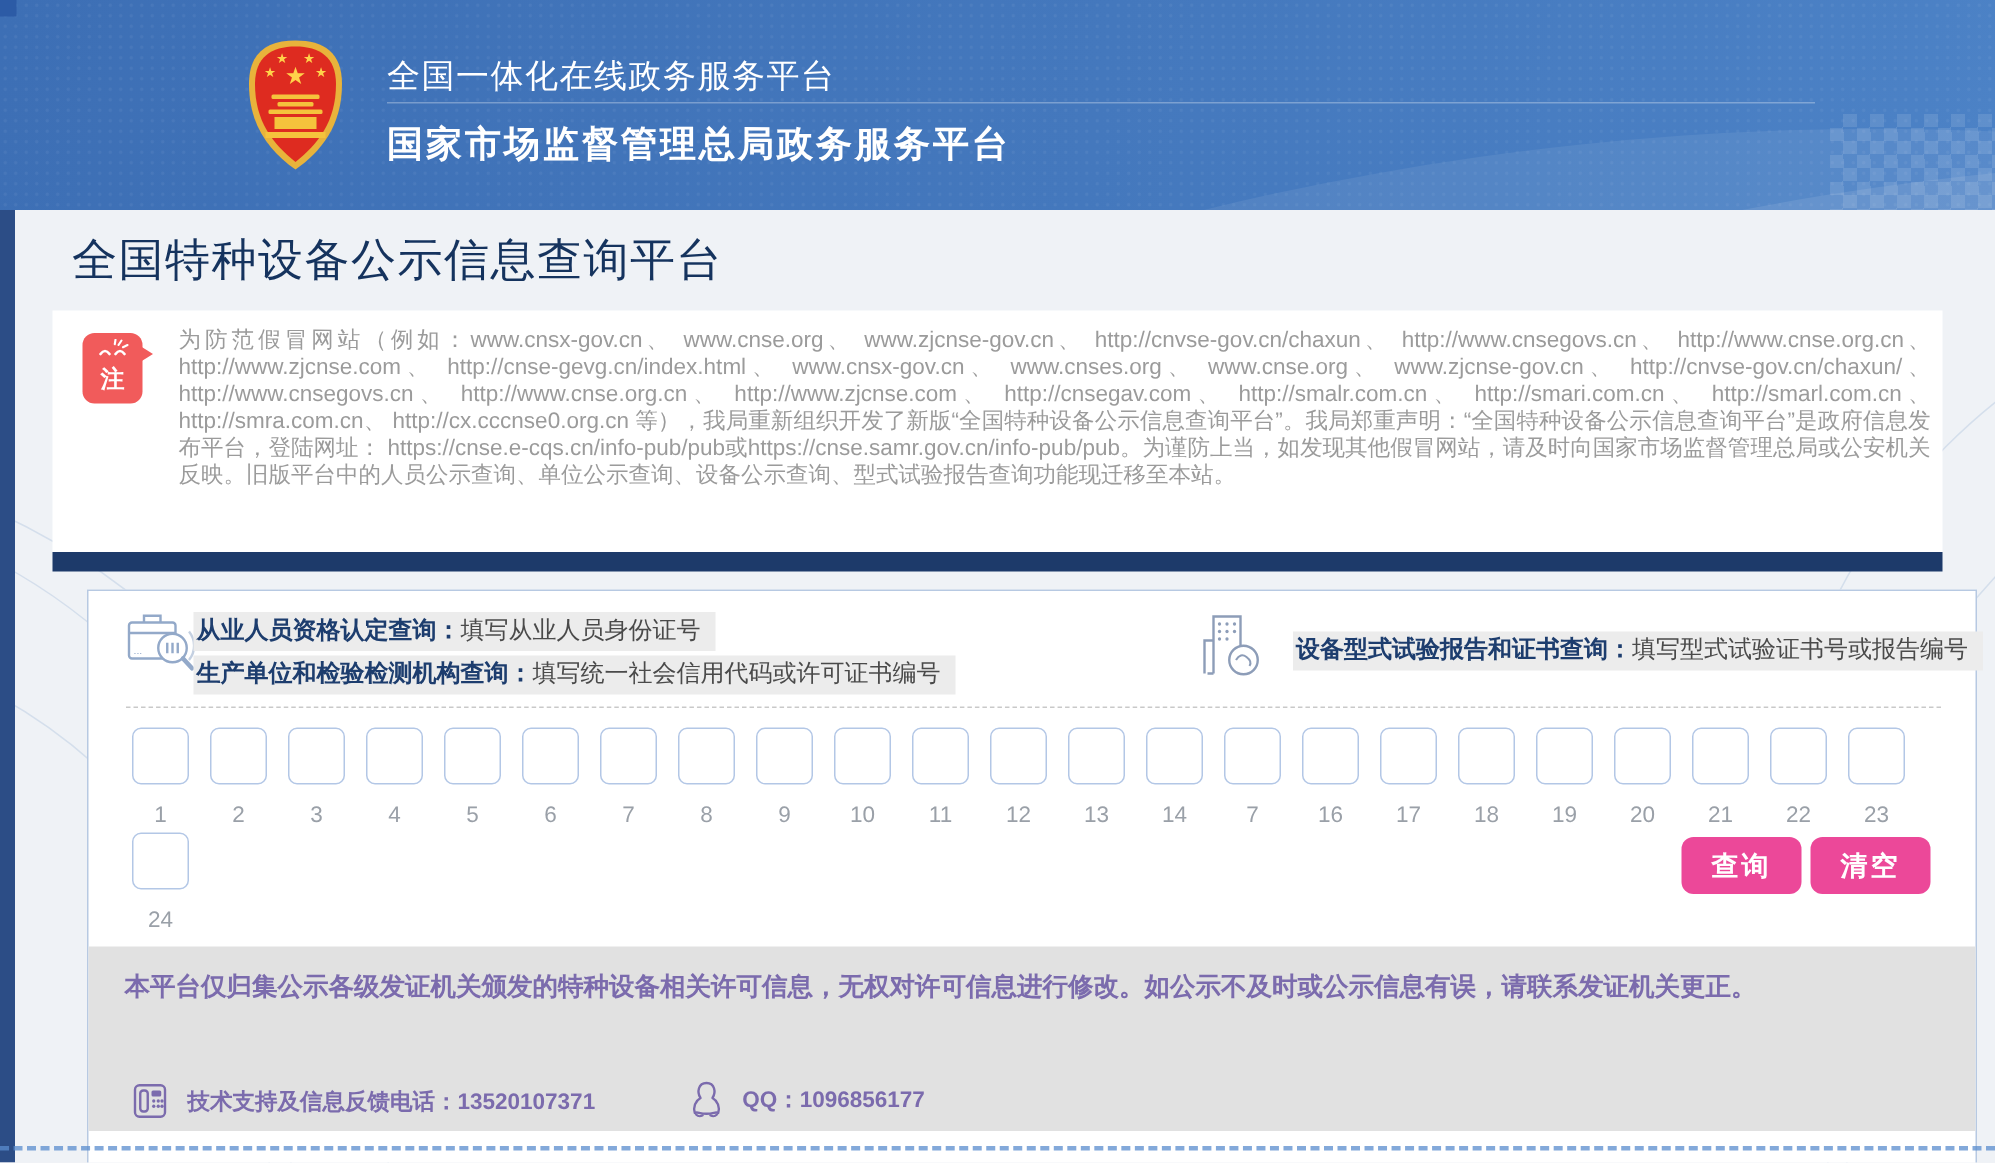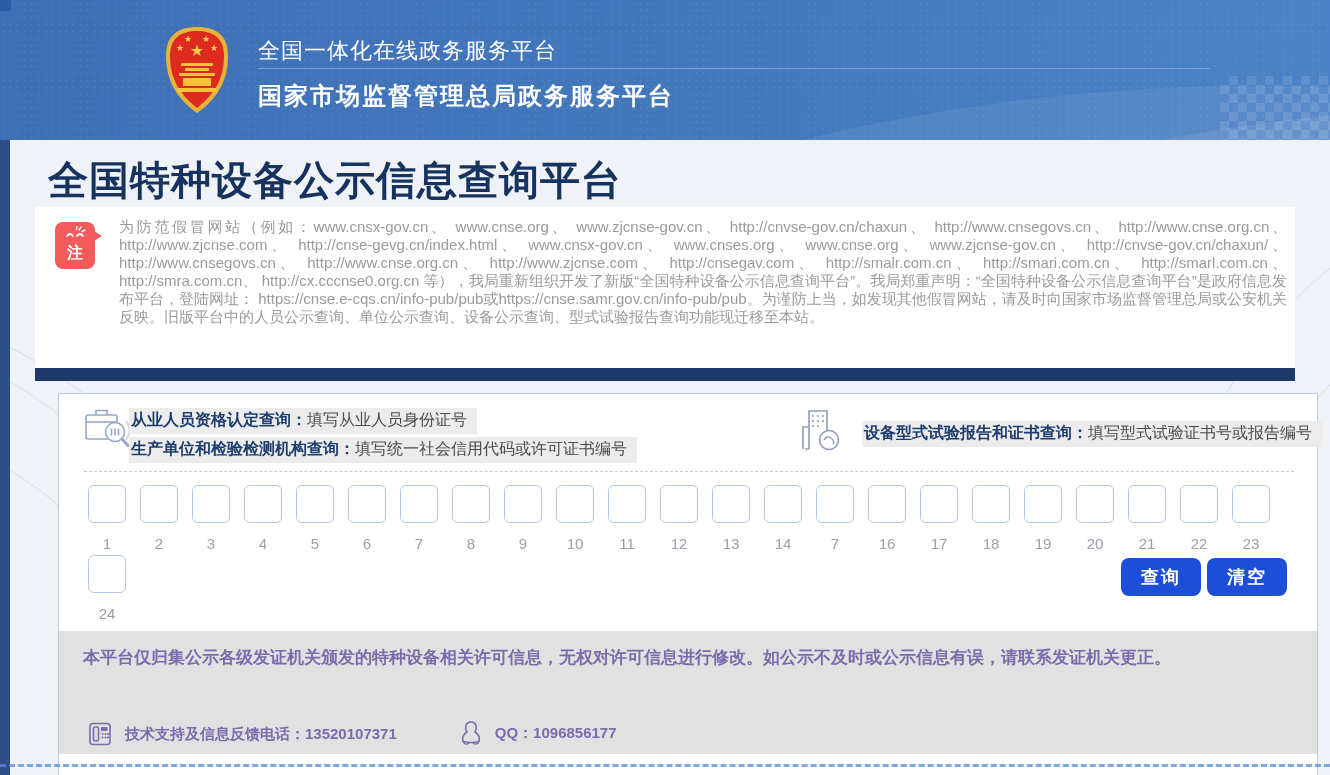--- a/index.html
+++ b/index.html
@@ -28,21 +28,21 @@
             background:repeating-conic-gradient(rgba(255,255,255,.22) 0% 25%, transparent 0% 50%);
             background-size:18px 18px; }
   .corner-square { position:absolute; left:0; top:0; width:11px; height:11px; background:#2c5ba6; }
   .emblem { position:absolute; left:163px; top:26px; width:68px; height:88px; }
   .header-text { position:absolute; left:258px; top:36px; }
   .header-subtitle { color:#fff; font-size:22px; letter-spacing:1px; }
   .header-divider { position:absolute; left:258px; top:68px; width:952px; height:1px; background:rgba(255,255,255,.30); }
   .header-title { position:absolute; left:258px; top:80px; color:#fff; font-size:24px; font-weight:bold; letter-spacing:2px; }
 
   
-  .page-title { position:absolute; left:48px; top:153px; font-size:40px; font-weight:bold;
+  .page-title { position:absolute; left:48px; top:153px; font-size:30px; font-weight:normal;
                 color:#15335e; letter-spacing:1px; }
 
   
   .left-stripe { position:absolute; left:0; top:140px; width:10px; height:635px; background:#2c4d86; }
 
   
   .notice-box { position:absolute; left:35px; top:207px; width:1260px; height:161px; background:#fff; }
   .notice-badge { position:absolute; left:20px; top:15px; width:40px; height:47px; background:#f15b5b;
                   border-radius:8px; color:#fff; text-align:center; }
   .notice-badge::after { content:""; position:absolute; right:-7px; top:9px;
@@ -70,21 +70,21 @@
   .dashed-sep { position:absolute; left:25px; top:77px; width:1210px; border-top:1px dashed #c9c9c9; }
 
   .cells-row1 { position:absolute; left:29px; top:91px; display:flex; gap:14px; }
   .cells-row2 { position:absolute; left:29px; top:161px; display:flex; }
   .cell { width:38px; display:flex; flex-direction:column; align-items:center; }
   .cell-box { width:38px; height:38px; border:1px solid #b3c7e6; border-radius:6px; background:#fff;
               text-align:center; font-size:18px; color:#333; outline:none; }
   .cell-num { margin-top:12px; font-size:15px; color:#9aa0a8; }
 
   .action-buttons { position:absolute; right:30px; top:164px; display:flex; gap:6px; }
-  .btn { width:80px; height:38px; background:#1d4ed8; border:none; border-radius:8px; color:#fff;
+  .btn { width:80px; height:38px; background:#ec4899; border:none; border-radius:8px; color:#fff;
          font-size:18px; font-weight:bold; font-family:inherit; cursor:pointer; letter-spacing:2px; }
 
   
   .box-footer { position:absolute; left:0; top:237px; width:1258px; height:123px; background:#e1e1e1; }
   .disclaimer { position:absolute; left:24px; top:13px; width:1195px; font-size:17px; font-weight:bold;
                 color:#7b6bad; line-height:27.5px; }
   .contact-row { position:absolute; left:28px; top:88px; display:flex; align-items:flex-end; }
   .contact-group { display:flex; align-items:center; }
   .contact-group + .contact-group { margin-left:62px; }
   .contact-icon { margin-right:12px; display:flex; }

